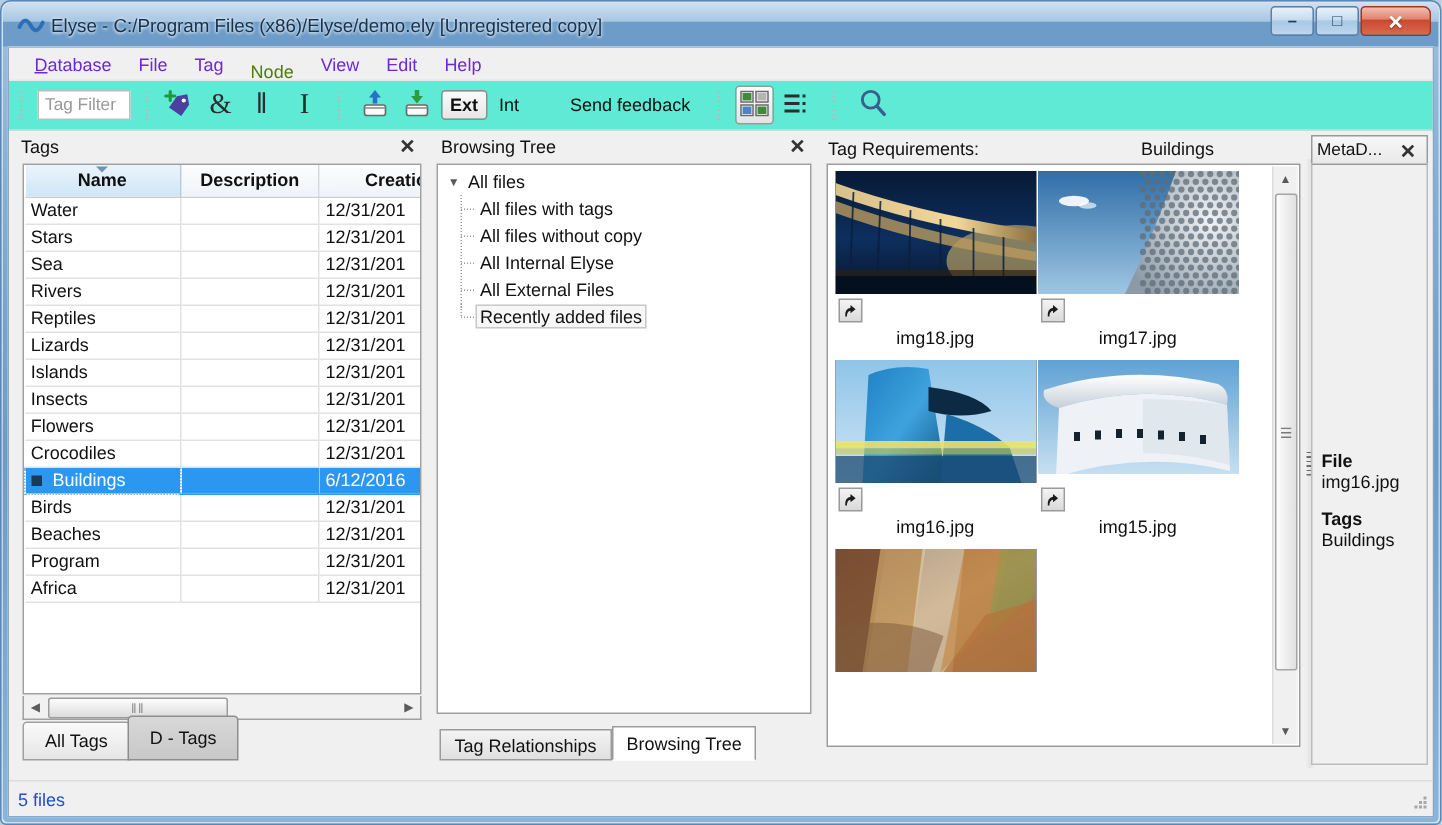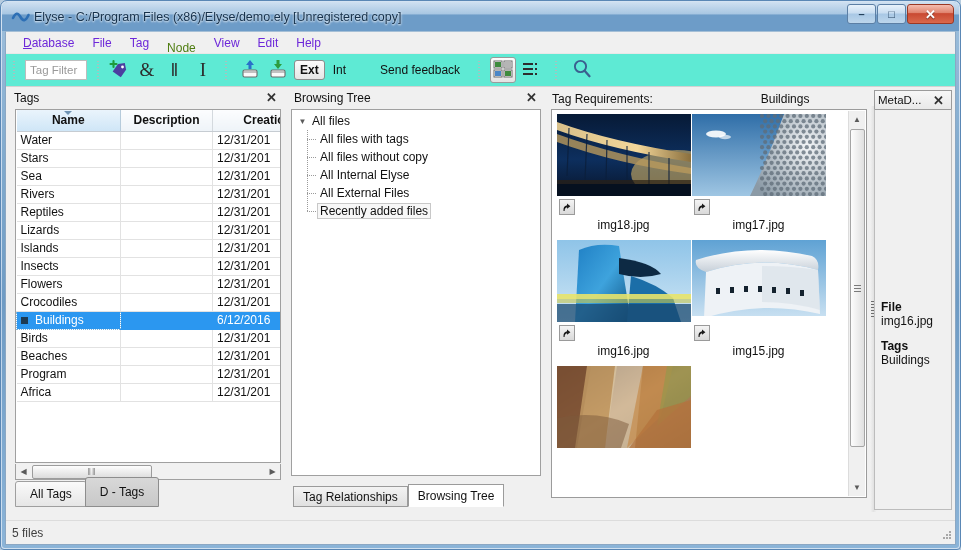--- a/index.html
+++ b/index.html
@@ -417,21 +417,21 @@
   .meta-key { font-size: 12px; font-weight: bold; color: #111; }
   .meta-val { font-size: 12px; color: #111; margin-bottom: 11px; }
 
   
   #statusbar {
     position: absolute; left: 0; right: 0; bottom: 0; height: 24px;
     background: #f0f0f0;
     border-top: 1px solid #dcdcdc;
     display: flex; align-items: center;
     padding-left: 6px;
-    font-size: 12px; color: #404040;
+    font-size: 12px; color: #1d4ed8;
   }
   #resize-grip {
     position: absolute; right: 3px; bottom: 3px; width: 12px; height: 12px;
   }
 </style>
 </head>
 <body>
 
 <div id="window">
   <div id="frame-inner">

